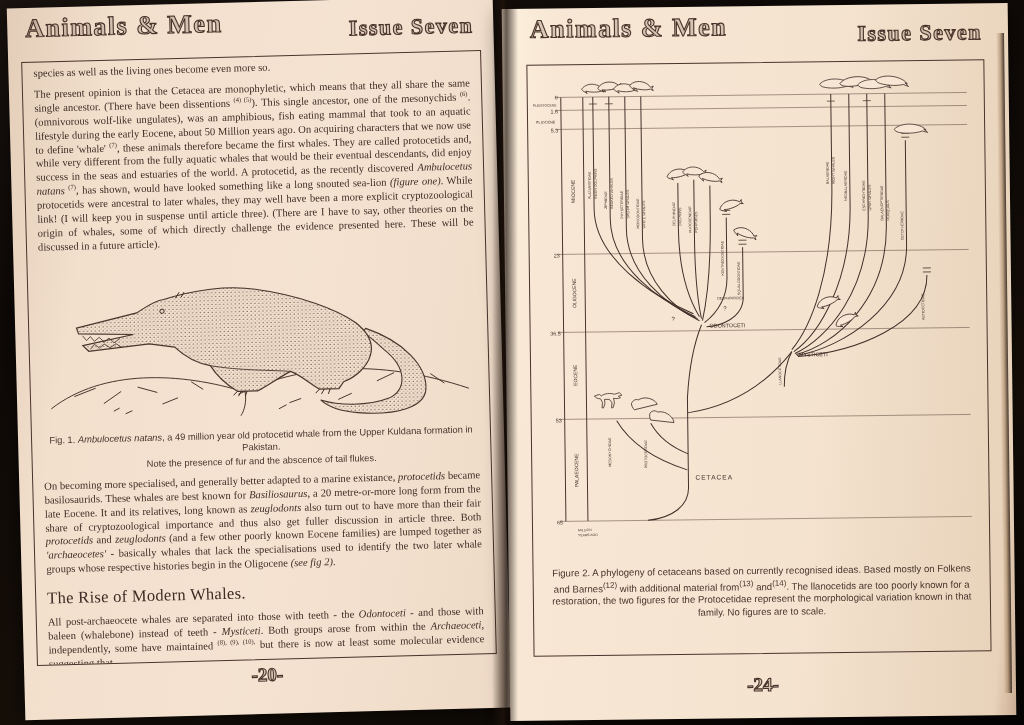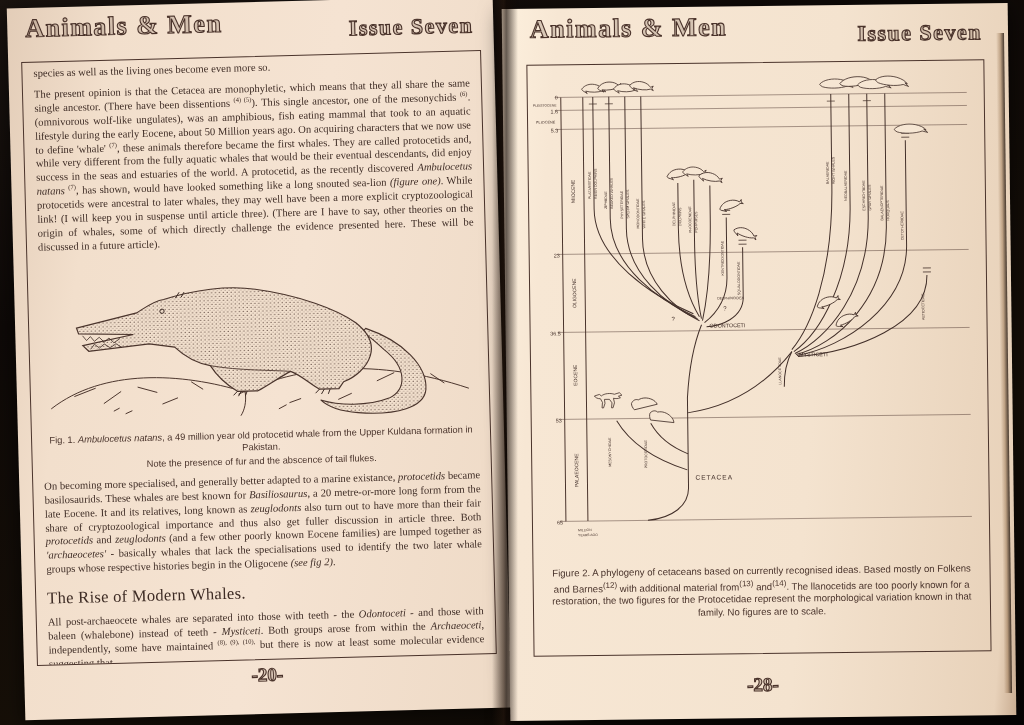--- a/index.html
+++ b/index.html
@@ -262,18 +262,18 @@
           <use href="#wolf" x="58" y="320"></use>
           <use href="#seal" x="96" y="328" transform="rotate(-12 109 334)"></use>
           <use href="#seal" x="114" y="342" transform="rotate(8 127 348)"></use>
         </g>
       </svg>
     </div>
     <div class="caption" style="font-size:9.6px;line-height:12.6px;margin:2px 12px 0 12px;">Figure 2. A phylogeny of cetaceans based on currently recognised ideas. Based mostly on Folkens and Barnes<sup>(12)</sup> with additional material from<sup>(13)</sup> and<sup>(14)</sup>. The llanocetids are too poorly known for a restoration, the two figures for the Protocetidae represent the morphological variation known in that family. No figures are to scale.</div>
   </div>
 
   <div class="pageno" style="bottom:22px;">
-    <span class="outline-text pageno-inner">-28-</span>
+    <span class="outline-text pageno-inner">-24-</span>
   </div>
   <div class="edge-stack"></div>
 </div>
 
 <div class="gutter"></div>
 
 </body></html>

